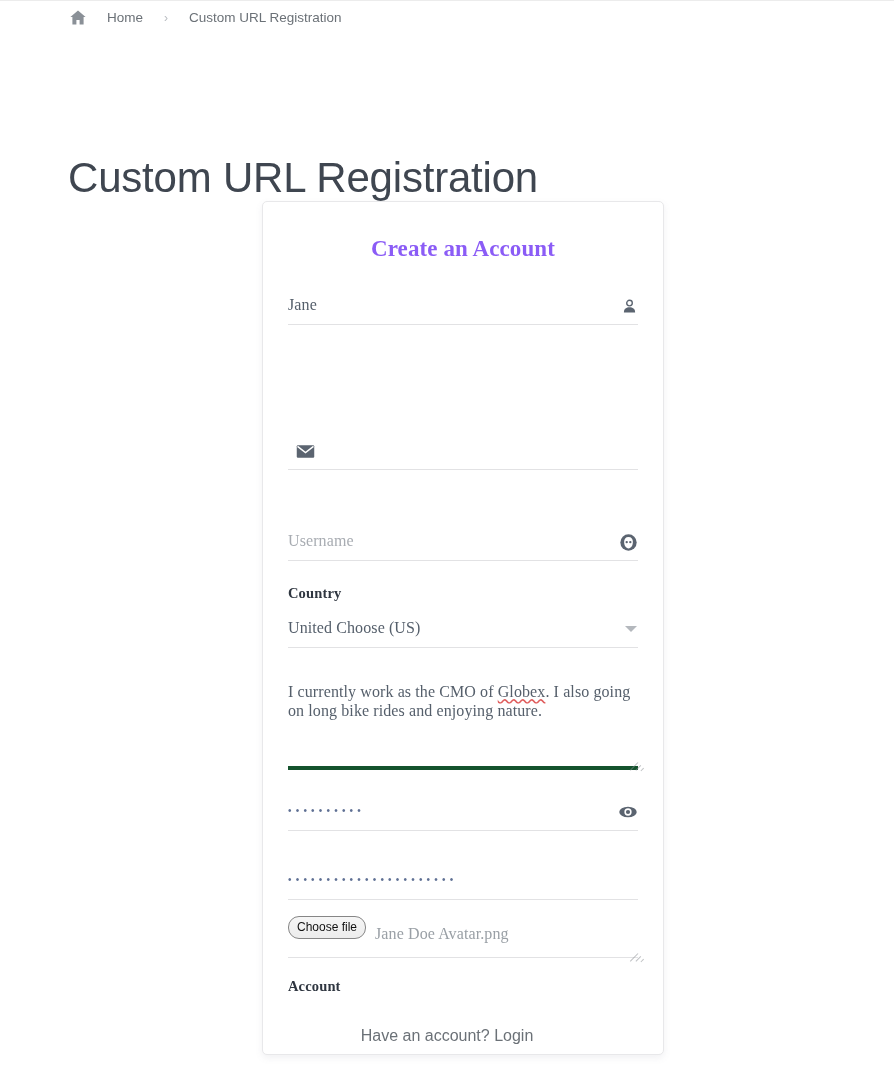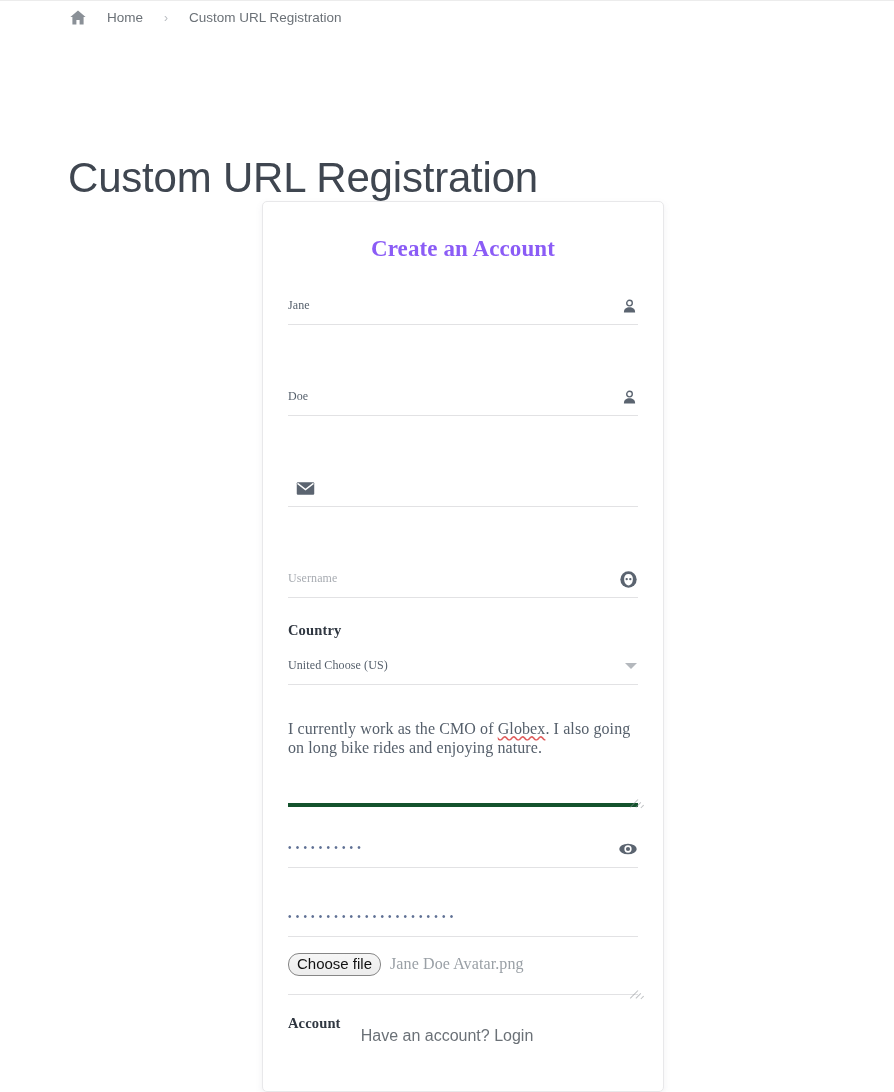--- a/index.html
+++ b/index.html
@@ -53,21 +53,21 @@
   }
 
   
   .field { position: relative; border-bottom: 1px solid #e2e2e4; }
   .field-row {
     display: flex; align-items: center; justify-content: space-between;
     min-height: 36px;
   }
   .fld-text {
     font-family: "Liberation Serif", serif;
-    font-size: 12px;
+    font-size: 16px;
     color: #555f6b;
     letter-spacing: 0.1px;
     padding-bottom: 2px;
     flex: 1 1 auto;
     white-space: nowrap; overflow: hidden;
   }
   .fld-text.placeholder { color: #a8acb2; }
   .fld-icon { flex: 0 0 auto; display: inline-flex; align-items: center; color: #5b6470; margin-left: 8px; }
   .fld-icon svg { display: block; }
 
@@ -125,32 +125,32 @@
   
   .file-box {
     position: relative;
     border-bottom: 1px solid #e2e2e4;
     height: 44px;
     display: flex; align-items: flex-start;
     padding-top: 2px;
   }
   .choose-file-btn {
     font-family: "Liberation Sans", sans-serif;
-    font-size: 15px; color: #111;
+    font-size: 12px; color: #111;
     background: linear-gradient(#f6f6f6,#ececec);
     border: 1px solid #868686;
     border-radius: 11px;
     padding: 2px 8px 3px 8px;
     line-height: 16px;
     cursor: default;
   }
   .file-name {
     font-family: "Liberation Serif", serif;
     font-size: 16px; color: #9aa0a6;
-    margin-left: 9px; margin-top: 2px; letter-spacing: 0.1px;
+    margin-left: 9px; margin-top: 9px; letter-spacing: 0.1px;
   }
 
   .footer-note {
     position: absolute; left: 0; right: 0; top: 1026px;
     text-align: center;
     font-size: 16px; color: #6b7177;
     font-family: "Liberation Sans", sans-serif;
   }
   .footer-note a { color: #6b7177; text-decoration: none; }
 </style>
@@ -180,31 +180,20 @@
       <span class="fld-icon">
         <svg width="17" height="17" viewBox="0 0 20 20" aria-hidden="true">
           <circle cx="10" cy="6" r="3.3" fill="none" stroke="currentColor" stroke-width="1.6"></circle>
           <path d="M3.4 17 C3.4 12.6 6.4 11 10 11 C13.6 11 16.6 12.6 16.6 17 Z" fill="currentColor"></path>
         </svg>
       </span>
     </div>
   </div>
   <div class="sp-a"></div>
 
-  <div class="field">
-    <div class="field-row">
-      <div class="fld-text">Doe</div>
-      <span class="fld-icon">
-        <svg width="17" height="17" viewBox="0 0 20 20" aria-hidden="true">
-          <circle cx="10" cy="6" r="3.3" fill="none" stroke="currentColor" stroke-width="1.6"></circle>
-          <path d="M3.4 17 C3.4 12.6 6.4 11 10 11 C13.6 11 16.6 12.6 16.6 17 Z" fill="currentColor"></path>
-        </svg>
-      </span>
-    </div>
-  </div>
   <div class="sp-a"></div>
 
   <div class="field">
     <div class="field-row">
       <span class="fld-icon">
         <svg width="19" height="15" viewBox="0 0 20 15" aria-hidden="true">
           <rect x="0.8" y="0.8" width="18.4" height="13.4" rx="1.2" fill="currentColor"></rect>
           <path d="M1.6 2.1 L10 8.6 L18.4 2.1" fill="none" stroke="#ffffff" stroke-width="1.5"></path>
         </svg>
       </span>

